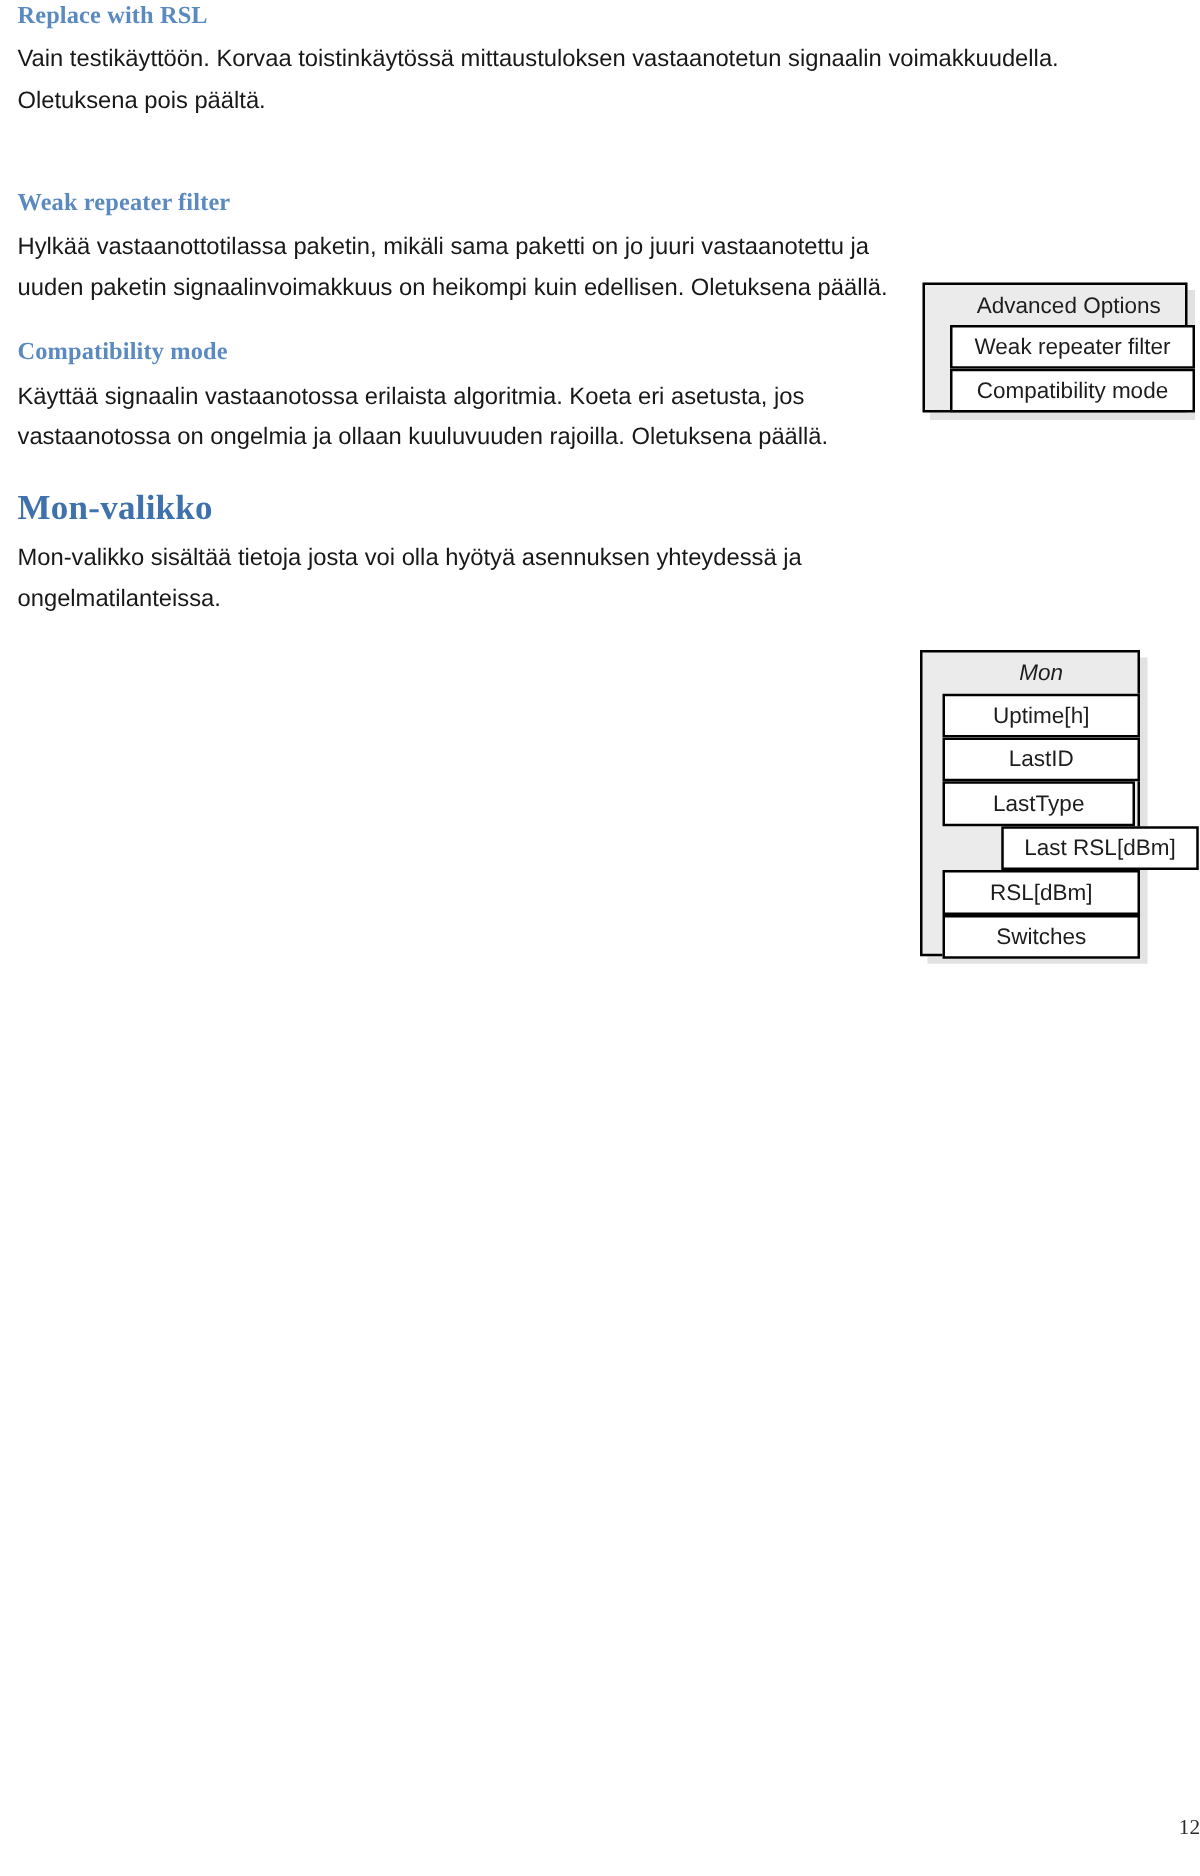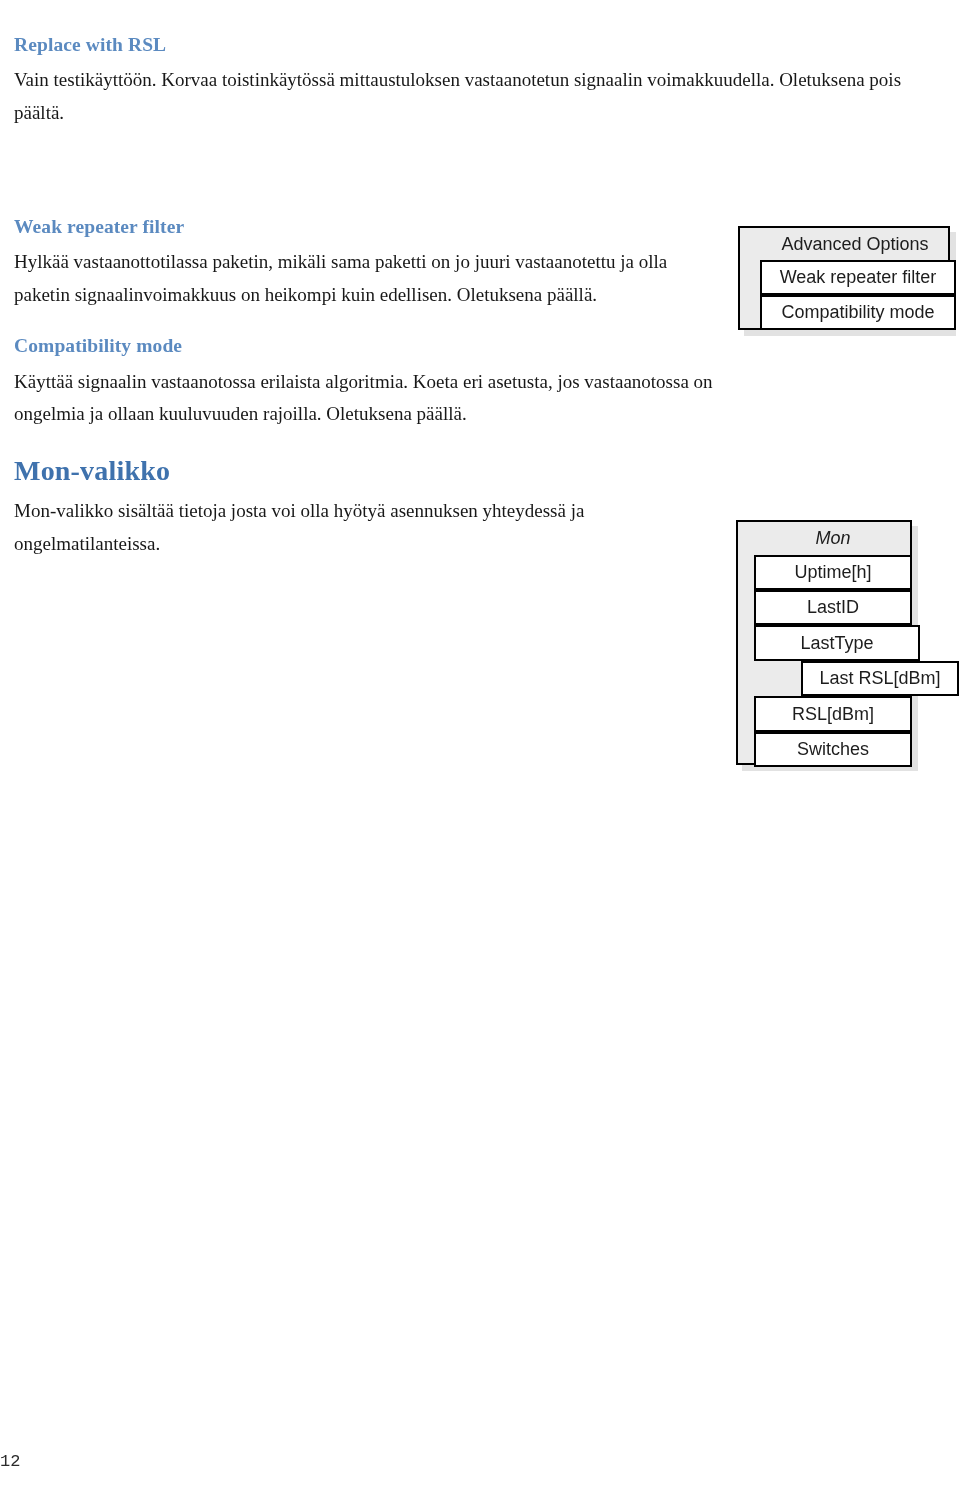--- a/index.html
+++ b/index.html
@@ -44,34 +44,34 @@
     font-family: "Liberation Serif", serif;
     font-weight: bold;
     font-size: 28px;
     color: #3f72ad;
     line-height: 1.3;
     margin: 0;
     letter-spacing: 0.2px;
   }
 
   p.body {
-    font-family: Liberation Serif, serif;
+    font-family: Liberation Sans, sans-serif;
     font-size: 19px;
     color: #181818;
     line-height: 1.72;
     margin: 0;
     font-weight: 400;
   }
 
   .gap-sm { height: 6px; }
   .gap-md { height: 22px; }
   .gap-lg { height: 30px; }
 
   
-  .w-full { width: 928px; margin-top: 32px; }
+  .w-full { width: 928px; }
   .w-narrow { width: 700px; }
 
   
   .menu-wrap {
     position: absolute;
     box-sizing: border-box;
   }
   
   .menu-outer {
     position: absolute;
@@ -103,22 +103,22 @@
     font-size: 18px;
     color: #1d1d1d;
   }
 
   
   .page-number {
     position: absolute;
     left: 0;
     right: 0;
     top: 1452px;
-    text-align: left;
-    font-family: Liberation Mono, monospace;
+    text-align: right;
+    font-family: Liberation Serif, serif;
     font-size: 17px;
     color: #2b2b2b;
   }
 </style>
 </head>
 <body>
 
 <div class="page">
 
   <div class="content">
@@ -127,21 +127,21 @@
     <div class="gap-sm"></div>
     <p class="body w-full">Vain testikäyttöön. Korvaa toistinkäytössä mittaustuloksen vastaanotetun signaalin voimakkuudella. Oletuksena pois päältä.</p>
 
     <div class="gap-lg"></div>
 
 
     <div class="gap-md"></div>
 
     <h3 class="h-sub w-full">Weak repeater filter</h3>
     <div class="gap-sm"></div>
-    <p class="body w-narrow">Hylkää vastaanottotilassa paketin, mikäli sama paketti on jo juuri vastaanotettu ja olla paketin signaalinvoimakkuus on heikompi kuin edellisen. Oletuksena päällä.</p>
+    <p class="body w-narrow">Hylkää vastaanottotilassa paketin, mikäli sama paketti on jo juuri vastaanotettu ja uuden paketin signaalinvoimakkuus on heikompi kuin edellisen. Oletuksena päällä.</p>
 
     <div class="gap-md"></div>
 
     <h3 class="h-sub w-narrow">Compatibility mode</h3>
     <div class="gap-sm"></div>
     <p class="body w-narrow">Käyttää signaalin vastaanotossa erilaista algoritmia. Koeta eri asetusta, jos vastaanotossa on ongelmia ja ollaan kuuluvuuden rajoilla. Oletuksena päällä.</p>
 
     <div class="gap-md"></div>
 
     <h2 class="h-main w-narrow">Mon-valikko</h2>
@@ -163,21 +163,21 @@
   <div class="menu-wrap" style="left:736px; top:520px; width:224px; height:250px;">
 
     <div class="menu-outer" style="left:0px; top:0px; width:176px; height:245px;"></div>
 
     <div class="menu-title" style="left:18px; top:2px; width:158px; height:33px;font-style:italic;">Mon</div>
 
     <div class="menu-item" style="left:18px; top:35px; width:158px; height:35px;text-align:center;">Uptime[h]</div>
 
     <div class="menu-item" style="left:18px; top:70px; width:158px; height:35px;">LastID</div>
 
-    <div class="menu-item" style="left:18px; top:105px; width:166px; height:36px;">LastType</div>
+    <div class="menu-item" style="left:18px; top:105px; width:154px; height:36px;">LastType</div>
 
     <div class="menu-item" style="left:18px; top:141px; width:158px; height:35px;margin-left:47px;">Last RSL[dBm]</div>
 
     <div class="menu-item" style="left:18px; top:176px; width:158px; height:36px;">RSL[dBm]</div>
 
     <div class="menu-item" style="left:18px; top:212px; width:158px; height:35px;">Switches</div>
   </div>
 
   <div class="page-number">12</div>
 

